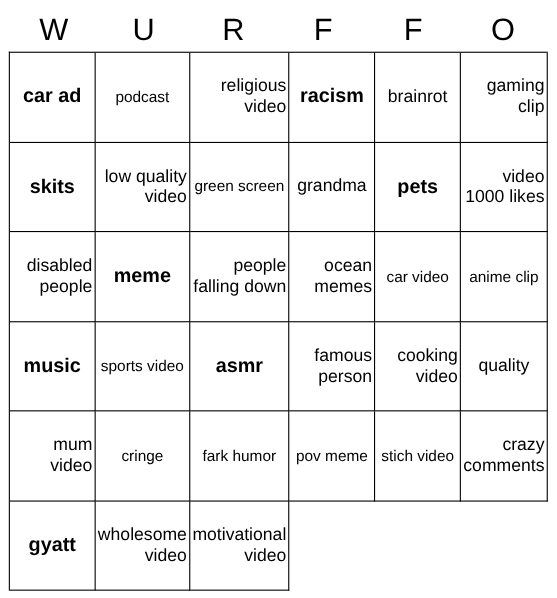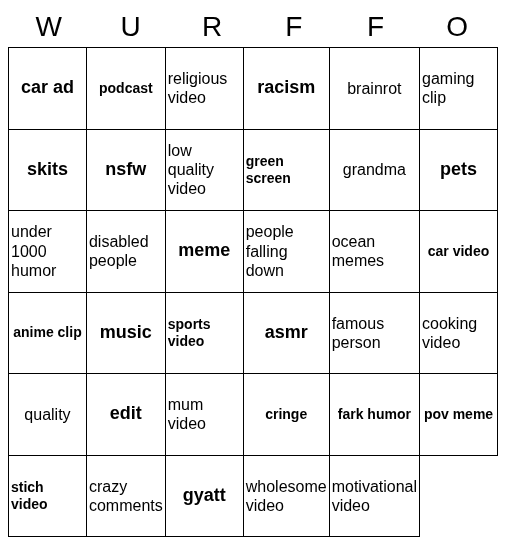--- a/index.html
+++ b/index.html
@@ -49,35 +49,35 @@
       border-left: 1.5px solid #000;
       border-top: 1.5px solid #000;
     }
 
     .cell {
       border-right: 1.5px solid #000;
       border-bottom: 1.5px solid #000;
       display: flex;
       align-items: center;
       justify-content: center;
-      text-align: left;
+      text-align: right;
       padding: 3px 2px;
       font-size: 11px;
       color: #000;
       line-height: 1.2;
     }
 
     .cell.large-text {
       font-size: 18px;
       font-weight: bold;
     }
 
     .cell.medium-text {
       font-size: 14px;
-      font-weight: bold;
+      font-weight: normal;
     }
 
     .cell.small-text {
       font-size: 16px;
     }
   </style>
 </head>
 <body>
 
 <div class="bingo-container">
@@ -92,39 +92,37 @@
     </div>
   <div class="bingo-grid">
 
   <div class="cell large-text">car ad</div>
       <div class="cell medium-text">podcast</div>
       <div class="cell small-text">religious video</div>
       <div class="cell large-text">racism</div>
       <div class="cell small-text">brainrot</div>
       <div class="cell small-text">gaming clip</div>
       <div class="cell large-text">skits</div>
-      <div class="cell large-text">nsfw</div>
       <div class="cell small-text">low quality video</div>
       <div class="cell medium-text">green screen</div>
       <div class="cell small-text">grandma</div>
       <div class="cell large-text">pets</div>
-      <div class="cell small-text">under 1000 humor</div>
+      <div class="cell small-text">video 1000 likes</div>
       <div class="cell small-text">disabled people</div>
       <div class="cell large-text">meme</div>
       <div class="cell small-text">people falling down</div>
       <div class="cell small-text">ocean memes</div>
       <div class="cell medium-text">car video</div>
       <div class="cell medium-text">anime clip</div>
       <div class="cell large-text">music</div>
       <div class="cell medium-text">sports video</div>
       <div class="cell large-text">asmr</div>
       <div class="cell small-text">famous person</div>
       <div class="cell small-text">cooking video</div>
       <div class="cell small-text">quality</div>
-      <div class="cell large-text">edit</div>
       <div class="cell small-text">mum video</div>
       <div class="cell medium-text">cringe</div>
       <div class="cell medium-text">fark humor</div>
       <div class="cell medium-text">pov meme</div>
       <div class="cell medium-text">stich video</div>
       <div class="cell small-text">crazy comments</div>
       <div class="cell large-text">gyatt</div>
       <div class="cell small-text">wholesome video</div>
       <div class="cell small-text">motivational video</div>
     </div>

